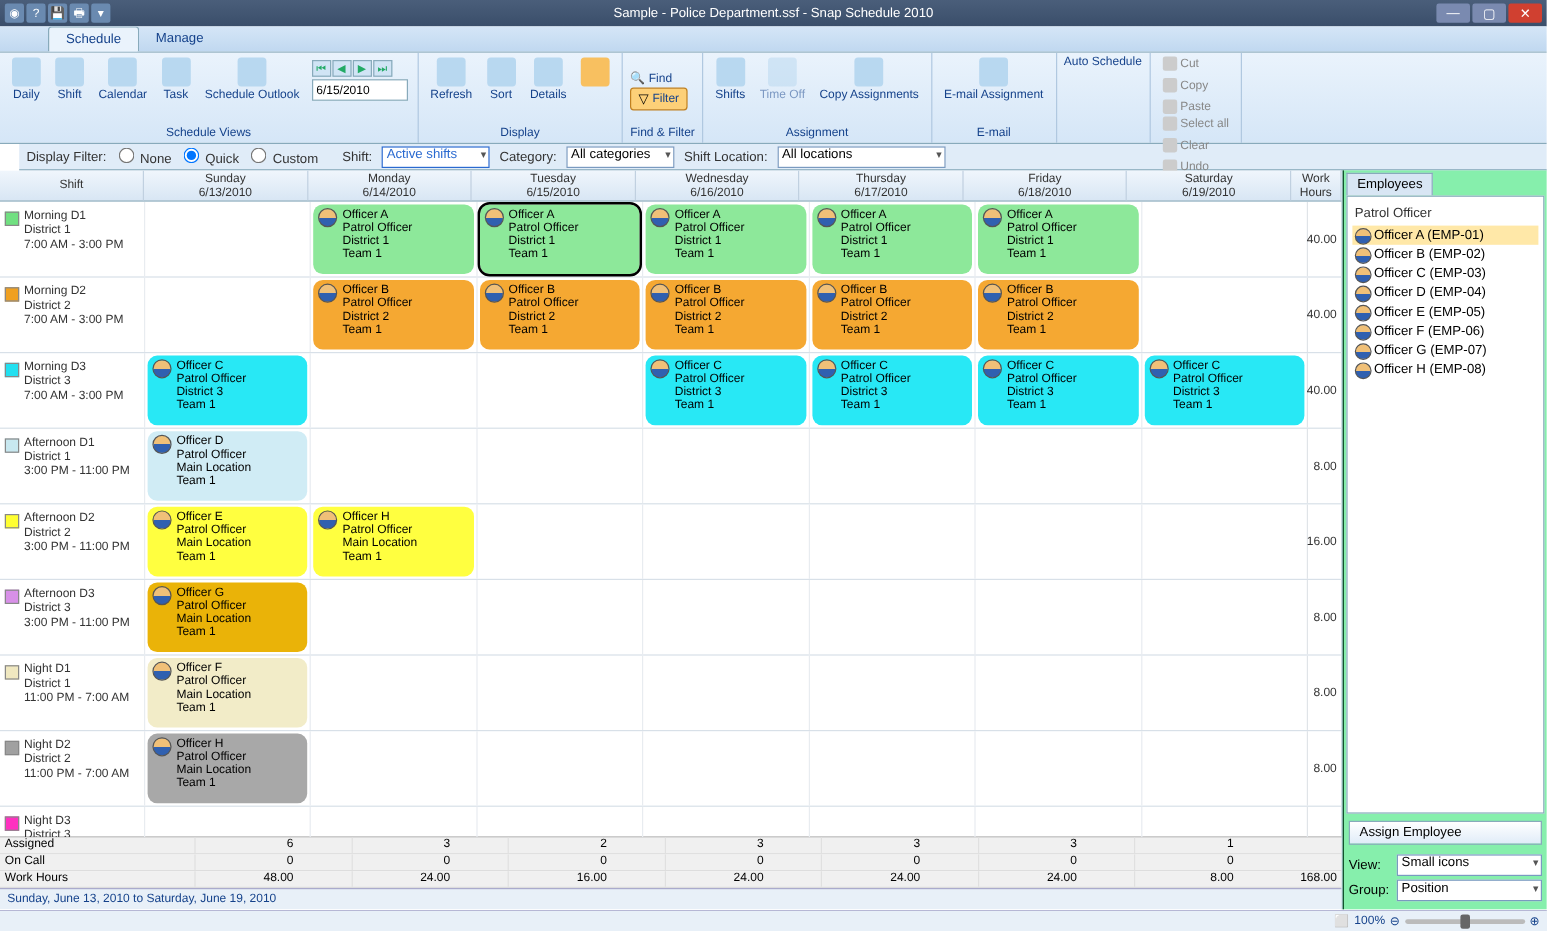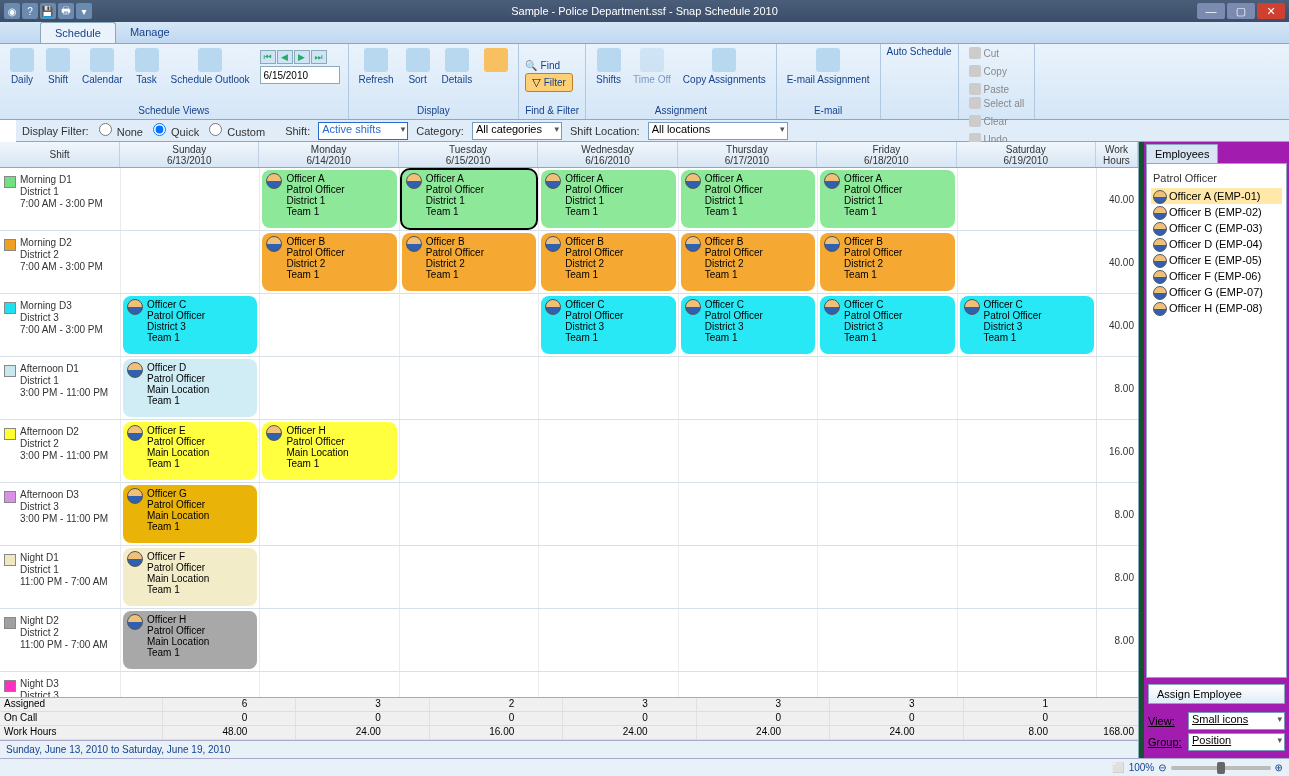--- a/index.html
+++ b/index.html
@@ -40,44 +40,44 @@
 .gridhdr .col { border-right:1px solid #c0d0e0; text-align:center; font-size:10px; color:#333; padding:1px 2px; display:flex; flex-direction:column; justify-content:center; }
 .col-shift { width:120px; }
 .col-day { flex:1; }
 .col-hours { width:42px; }
 .gridbody { flex:1; overflow-y:auto; }
 .shiftrow { display:flex; height:63px; border-bottom:1px solid #d8e0e8; }
 .shiftrow .shiftcell { width:120px; padding:6px 4px; display:flex; align-items:flex-start; gap:4px; }
 .shiftrow .swatch { width:12px; height:12px; border:1px solid #888; margin-top:2px; flex-shrink:0; }
 .shiftrow .shiftinfo { font-size:10px; line-height:12px; color:#333; }
 .shiftrow .daycell { flex:1; border-left:1px solid #e8ecf0; padding:1px; position:relative; }
-.shiftrow .hourscell { width:42px; border-left:1px solid #e0e4e8; text-align:left; padding:4px; font-size:10px; color:#333; display:flex; align-items:center; justify-content:flex-end; }
+.shiftrow .hourscell { width:29px; border-left:1px solid #e0e4e8; text-align:left; padding:4px; font-size:10px; color:#333; display:flex; align-items:center; justify-content:flex-end; }
 .assignment { border-radius:8px; padding:3px 4px 3px 24px; font-size:10px; line-height:11px; color:#000; position:relative; height:58px; margin:1px; cursor:pointer; }
 .assignment .pico { position:absolute; left:4px; top:3px; width:16px; height:16px; border-radius:50%; background:linear-gradient(#f0c078 50%,#3060b0 50%); border:1px solid #555; }
 .assignment.sel { outline:2px solid #000; }
 .sumrows { border-top:1px solid #aaa; }
 .sumrow { display:flex; height:14px; font-size:10px; background:#f0f0f0; border-bottom:1px solid #ddd;gap:42px; }
 .sumrow .lab { width:120px; padding-left:4px; }
 .sumrow .val { flex:1; text-align:right; padding-right:6px; border-left:1px solid #e0e0e0; }
 .sumrow .tot { width:42px; text-align:right; padding-right:4px; }
 .statusbar2 { height:18px; background:#e8f0f8; border-top:1px solid #aac; display:flex; align-items:center; padding:0 6px; font-size:10px; color:#15428b; }
 .statusbar2 .spacer { flex:1; }
 .statusbar2 .zoom { display:flex; align-items:center; gap:4px; }
 .zoomslider { width:100px; height:4px; background:#bbb; border-radius:2px; position:relative; }
 .zoomslider .thumb { width:8px; height:12px; background:#666; border-radius:2px; position:absolute; top:-4px; left:46px; }
-.sidepanel { width:150px; background:#a21caf; display:flex; flex-direction:column; border-left:5px solid #14532d; }
+.sidepanel { width:170px; background:#86efac; display:flex; flex-direction:column; border-left:1px solid #14532d; }
 .sidepanel .tab { background:#d8e6f4; border:1px solid #8ab; border-bottom:none; padding:3px 8px; width:fit-content; font-size:11px; margin:2px 0 0 2px; }
 .sidepanel .panelbody { flex:1; border:1px solid #8ab; margin:0 2px 2px 2px; background:#fff; padding:4px; overflow:auto; }
 .emp-group { font-size:11px; color:#333; padding:4px 2px; }
 .emp-item { font-size:11px; padding:2px 2px 2px 18px; position:relative; cursor:pointer; color:#000; }
 .emp-item::before { content:""; position:absolute; left:2px; top:2px; width:12px; height:12px; border-radius:50%; background:linear-gradient(#f0c078 50%,#3060b0 50%); border:1px solid #555; }
 .emp-item.sel { background:#ffe8a8; }
 .assignbtn { margin:4px; padding:3px 8px; border:1px solid #8ab; background:linear-gradient(#fff,#e0ecf8); font-size:11px; cursor:pointer; text-align:left; }
 .sidefoot { padding:4px; font-size:11px; }
-.sidefoot .row { display:flex; align-items:center; gap:4px; margin-bottom:3px;text-decoration:underline; }
+.sidefoot .row { display:flex; align-items:center; gap:4px; margin-bottom:3px; }
 .sidefoot .row label { width:36px; }
 .sidefoot .combo { flex:1; }
 </style>
 </head>
 <body>
 
 <div class="titlebar">
   <div class="qa">
     <span>◉</span>
     <span>?</span>

